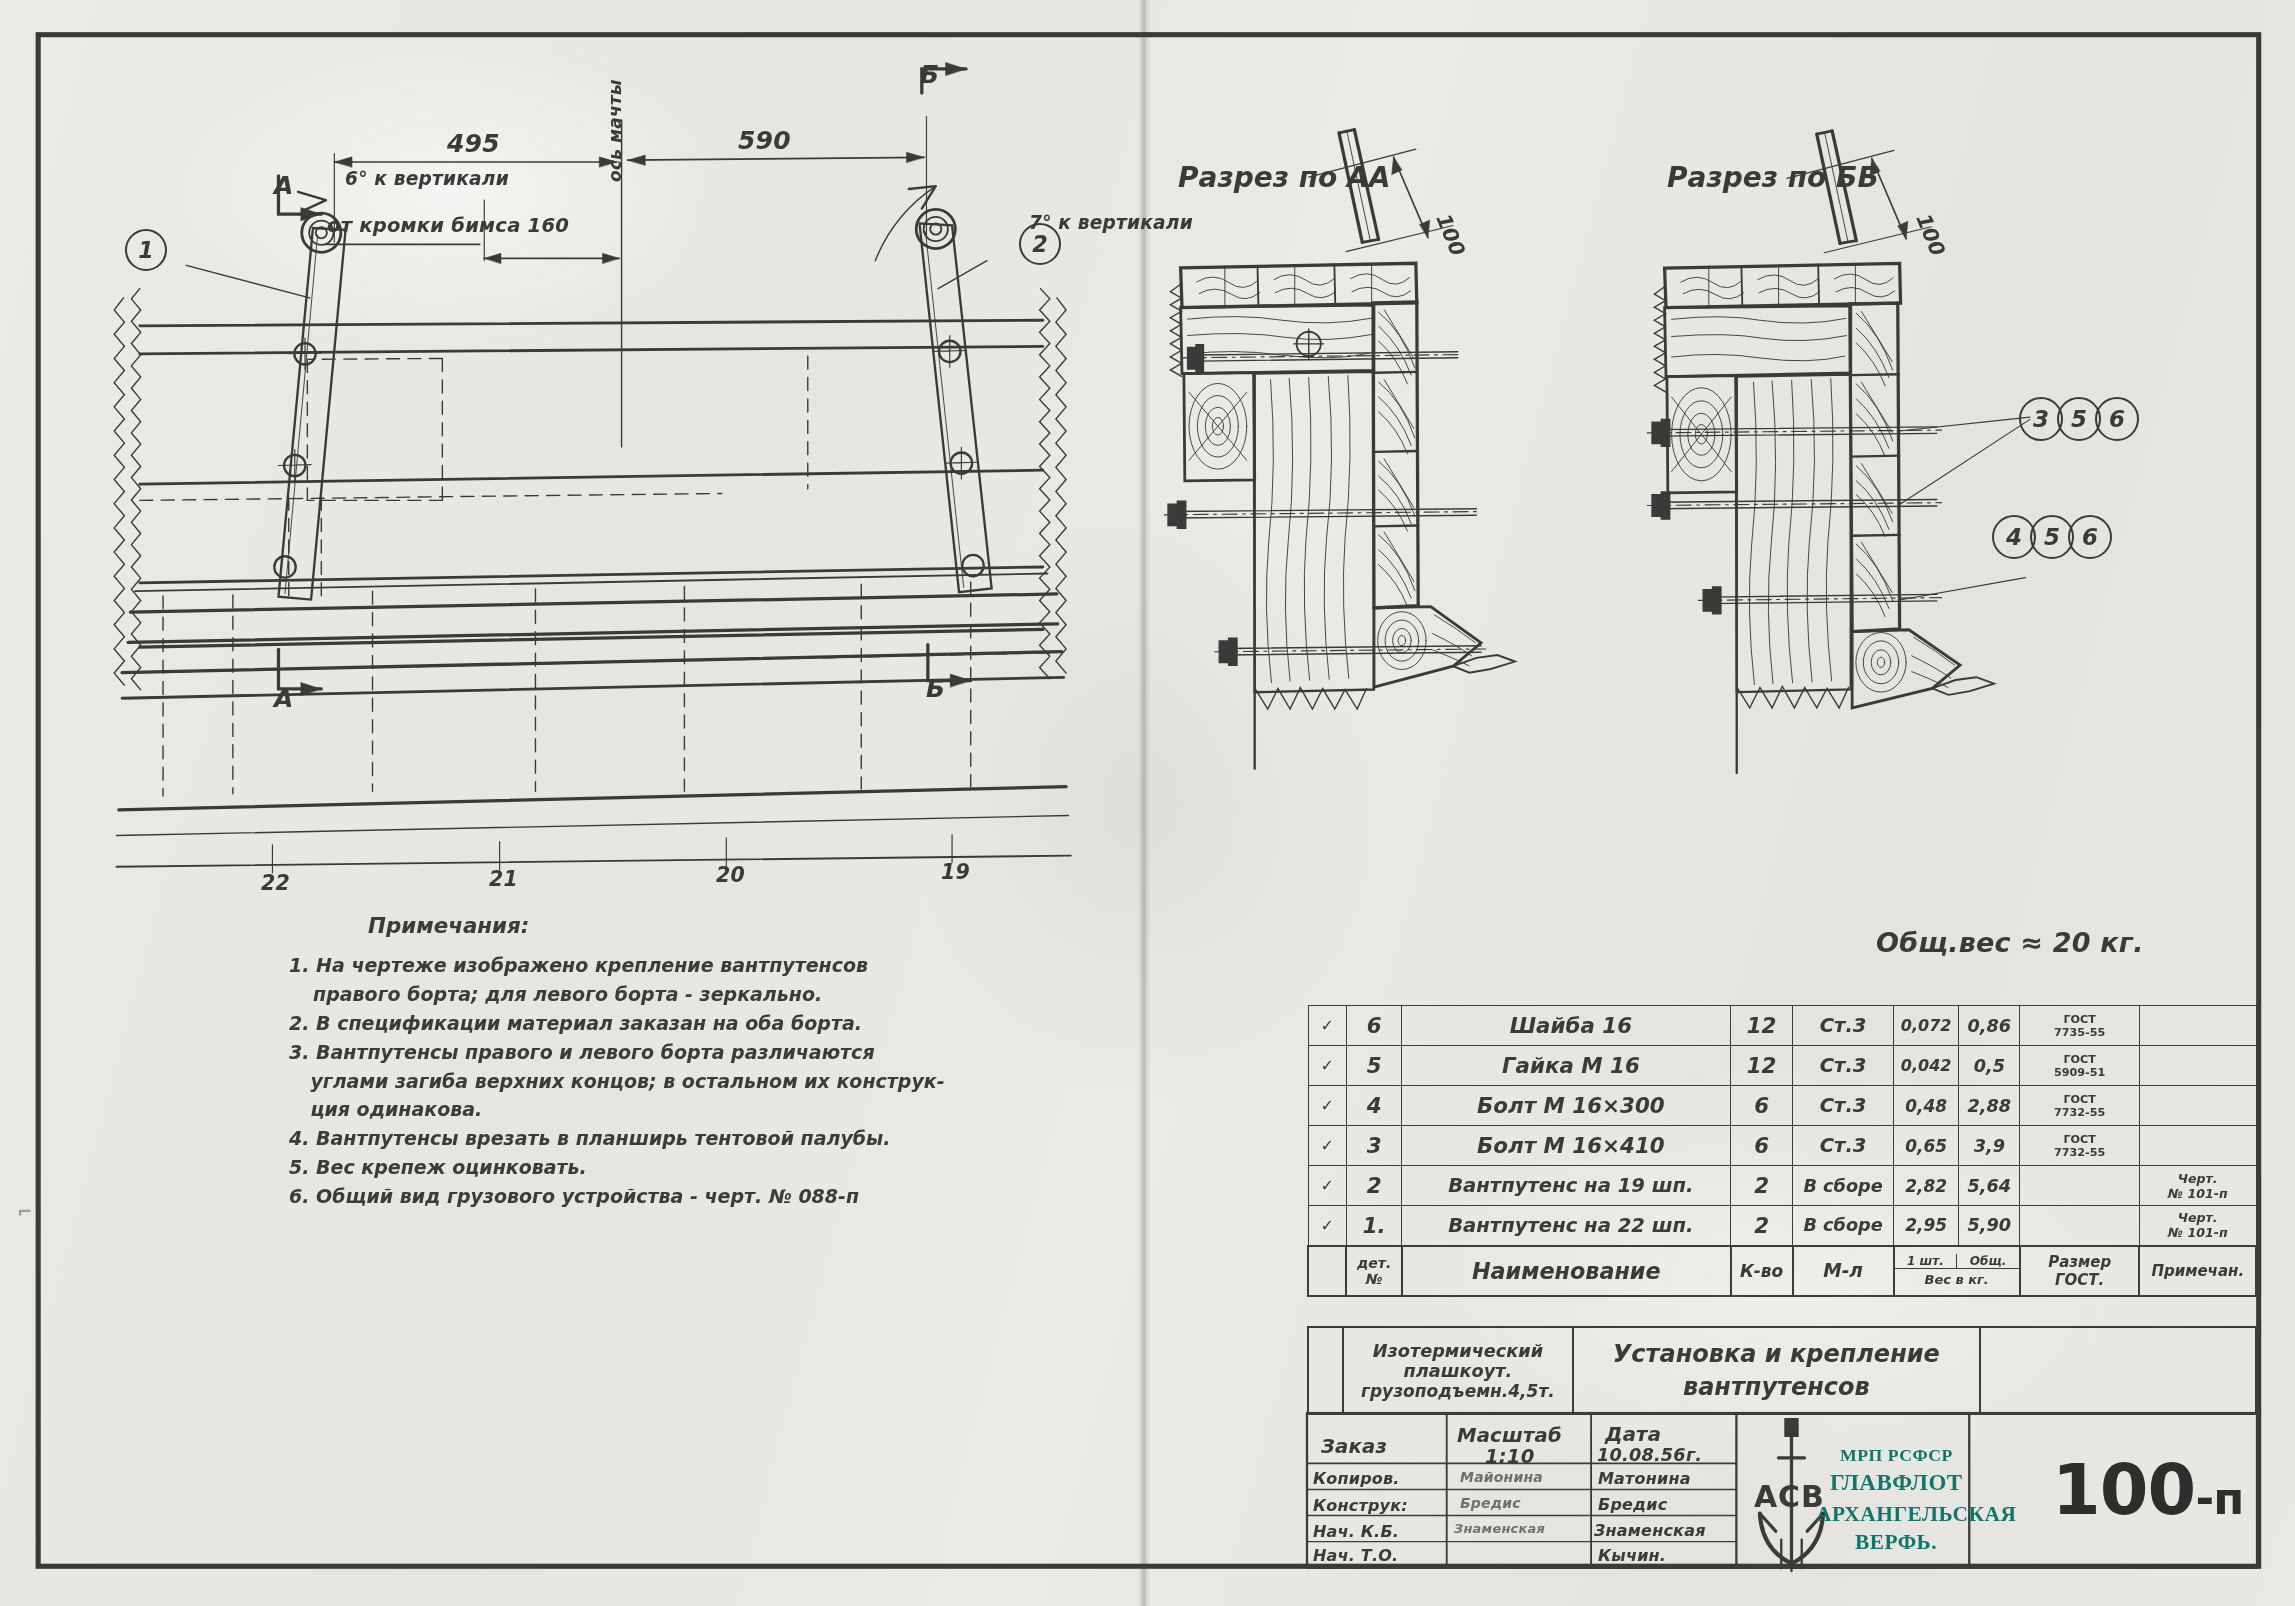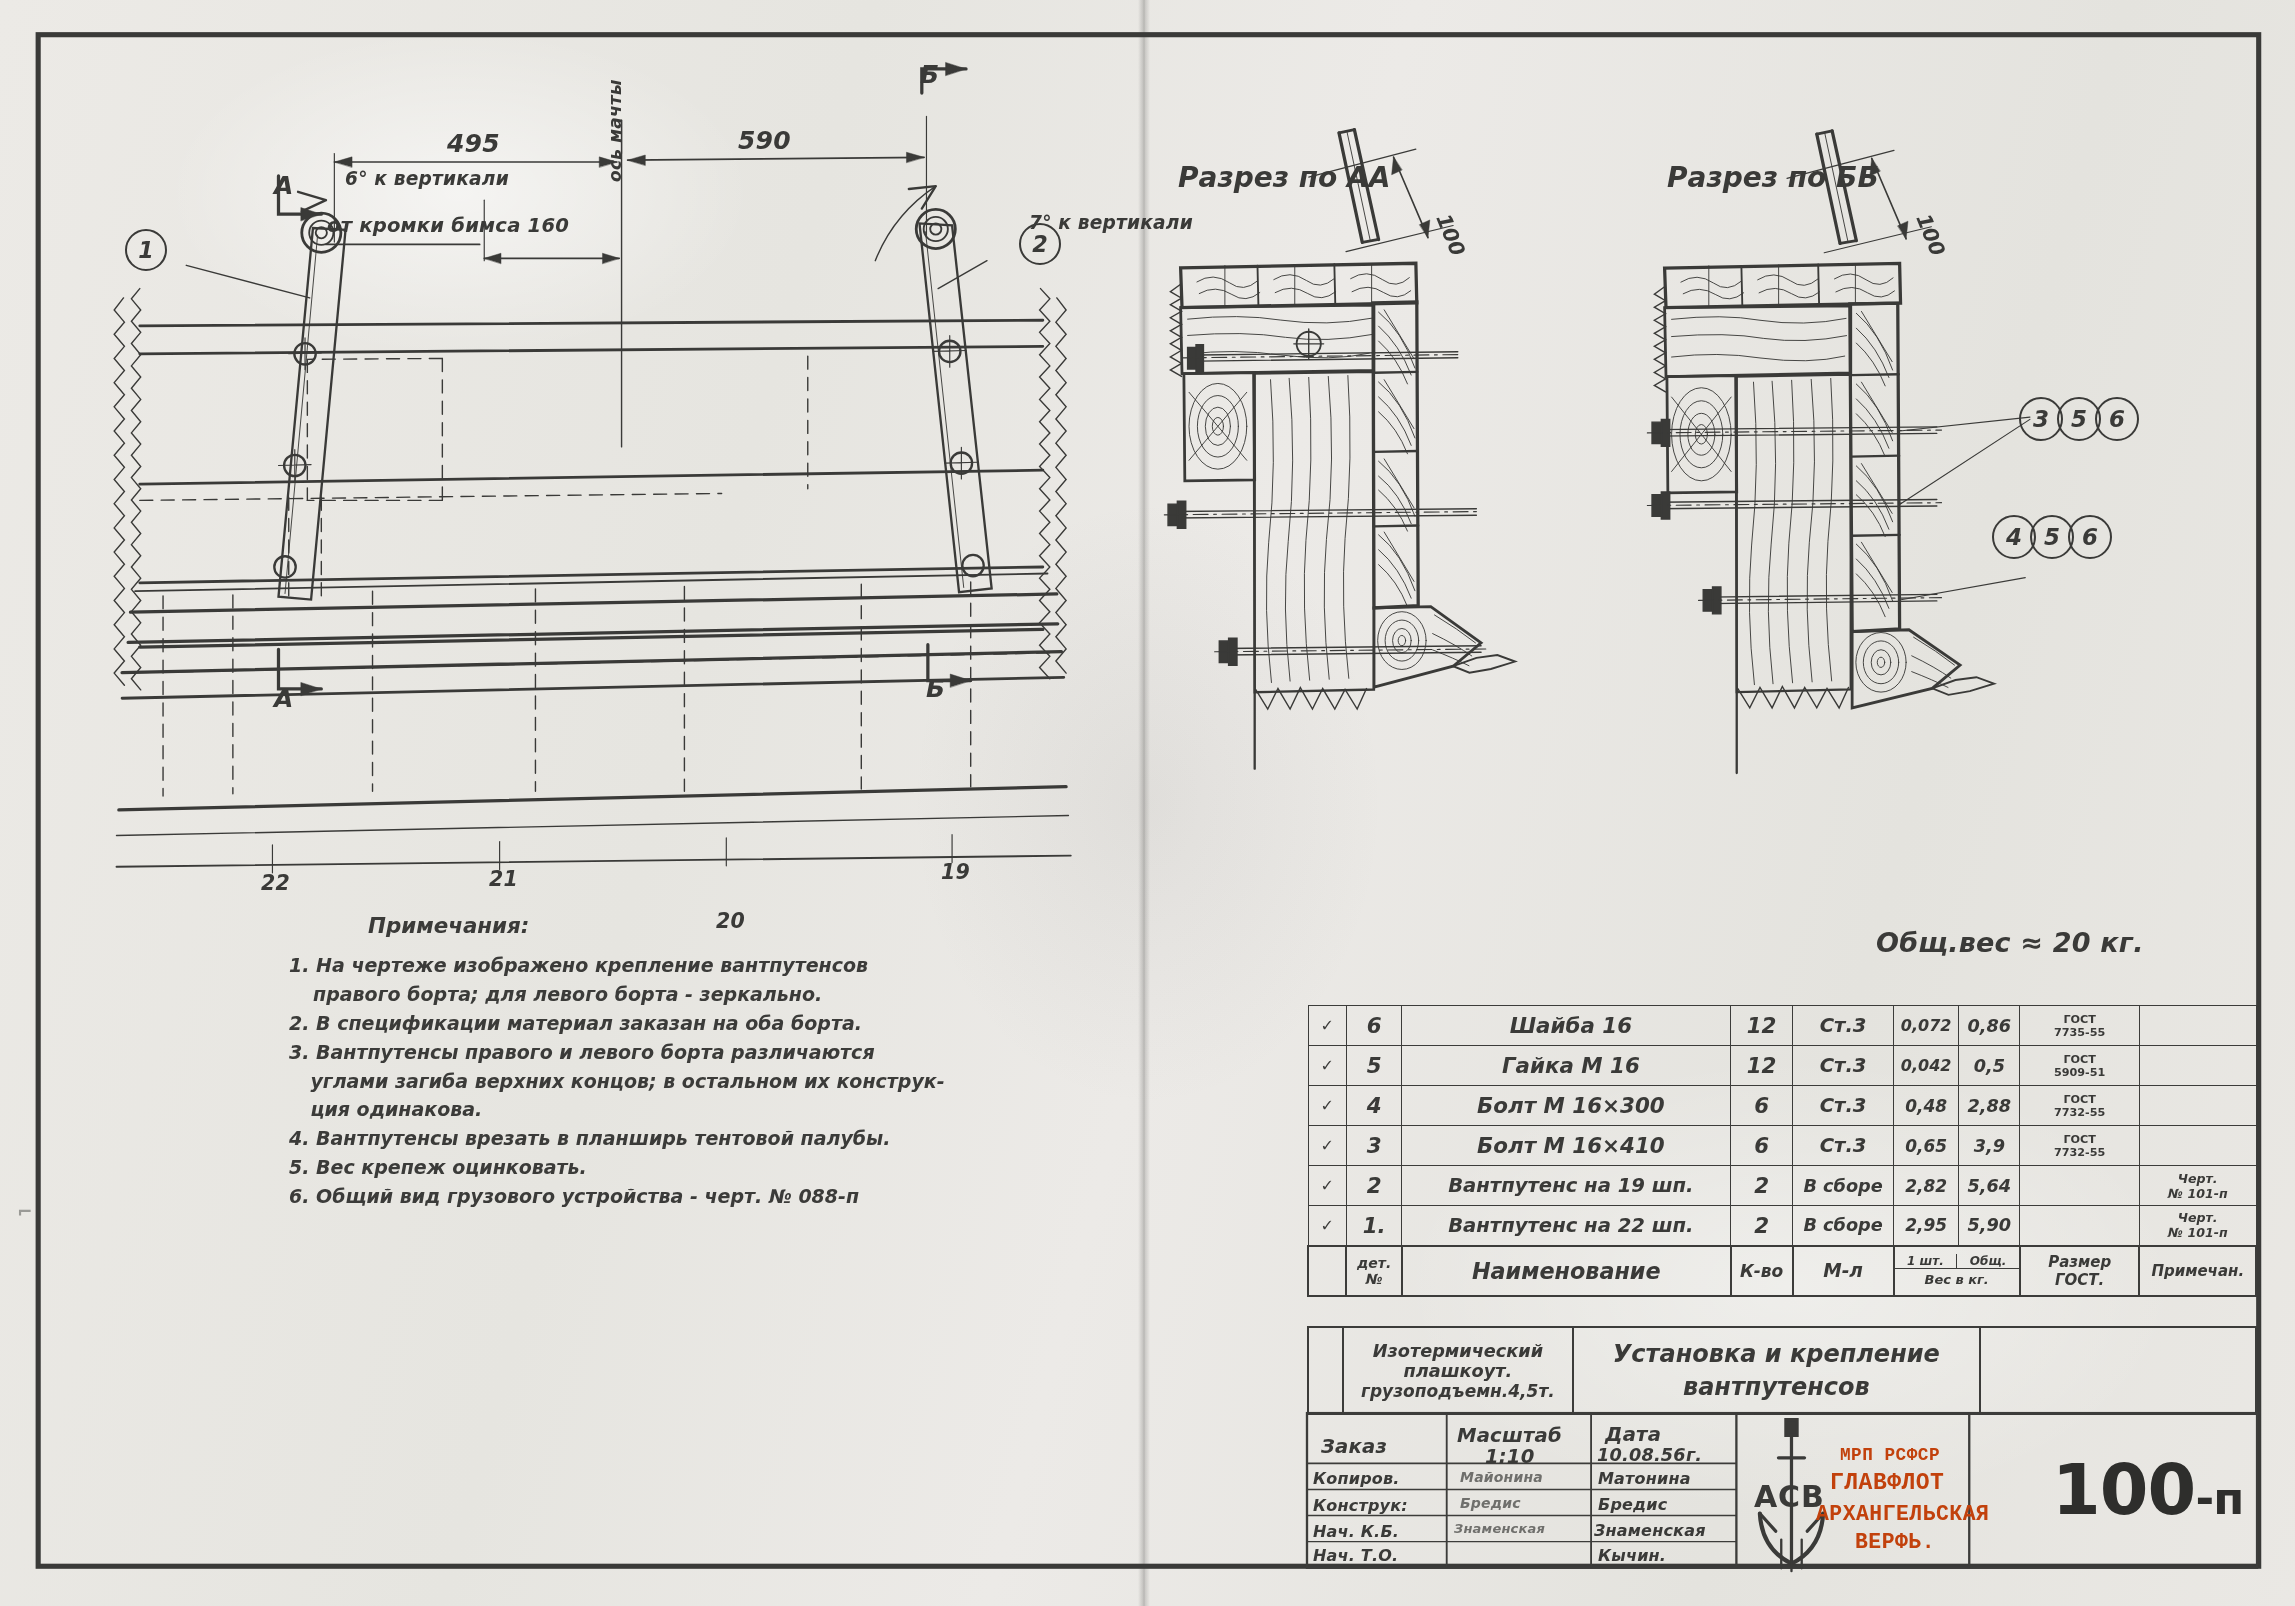--- a/index.html
+++ b/index.html
@@ -55,23 +55,23 @@
     padding:0 2.8px;
     background:transparent;
   }
   .thick{border-width:2.3px !important;}
   .lft{text-align:left;}
   .small{font-size:12.6px;}
   .tiny{font-size:11.2px;font-style:normal;font-weight:700;letter-spacing:0;}
   .chk{color:#9a9a96;font-size:16px;font-style:normal;}
 
   .stamp-up{
-    font-family:Liberation Mono, monospace;
+    font-family:Liberation Serif, serif;
     font-weight:700;font-style:normal;
-    color:#c2410c;letter-spacing:0.5px;
+    color:#0f766e;letter-spacing:0.5px;
   }
   .bignum{
     font-family:"DejaVu Sans",sans-serif;
     font-weight:700;font-style:normal;
     font-size:70px;color:#2e2e2c;letter-spacing:-0.9px;
   }
   .notes{position:absolute;color:#3b3b39;}
   .notes .nt{
     font-family:"DejaVu Sans",sans-serif;
     font-style:italic;font-weight:600;
@@ -240,21 +240,21 @@
   <div class="hand" style="left:327px;top:214px;font-size:19.6px;">от кромки бимса 160</div>
   <div class="hand" style="left:605px;top:182px;font-size:17px;transform:rotate(-90deg);transform-origin:0 0;">ось мачты</div>
 
   <div class="hand-up" style="left:274px;top:171px;font-size:25px;font-style:italic;">A</div>
   <div class="hand-up" style="left:274px;top:684px;font-size:25px;font-style:italic;">A</div>
   <div class="hand-up" style="left:920px;top:60px;font-size:25px;font-style:italic;">Б</div>
   <div class="hand-up" style="left:926px;top:674px;font-size:25px;font-style:italic;">Б</div>
 
   <div class="hand" style="left:261px;top:871px;font-size:20.5px;">22</div>
   <div class="hand" style="left:489px;top:867px;font-size:20.5px;">21</div>
-  <div class="hand" style="left:716px;top:863px;font-size:20.5px;margin-top:46px;">20</div>
+  <div class="hand" style="left:716px;top:863px;font-size:20.5px;">20</div>
   <div class="hand" style="left:941px;top:860px;font-size:20.5px;">19</div>
 
   <div class="sect-title" style="left:1178px;top:161px;">Разрез по АА</div>
 
   <svg width="559" height="559" style="left:1155px;top:219px;" viewBox="0 0 1200 1200">
     <g stroke="#3a3a38" fill="none" stroke-linecap="round">
 
       <path d="M55 105 L560 95 L562 180 L58 190 Z" stroke-width="7"></path>
       <path d="M220 100 L222 186" stroke-width="4"></path>
       <path d="M385 97 L387 183" stroke-width="4"></path>

